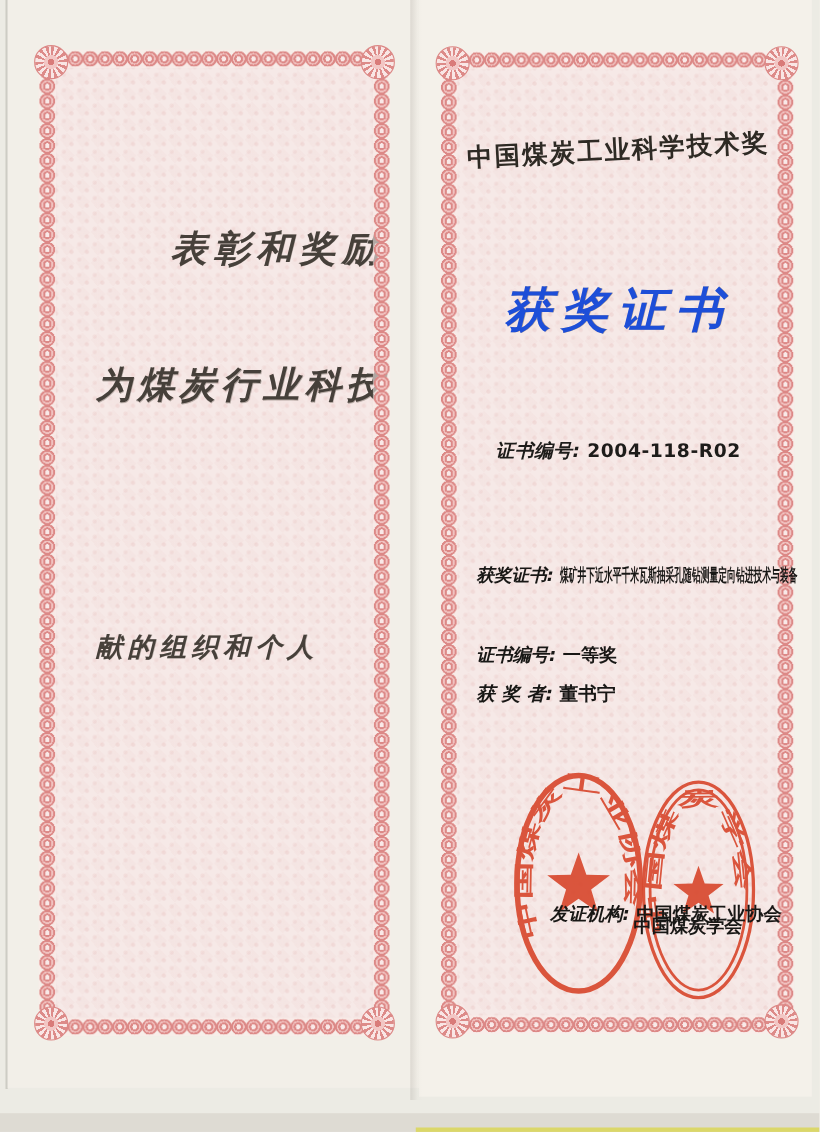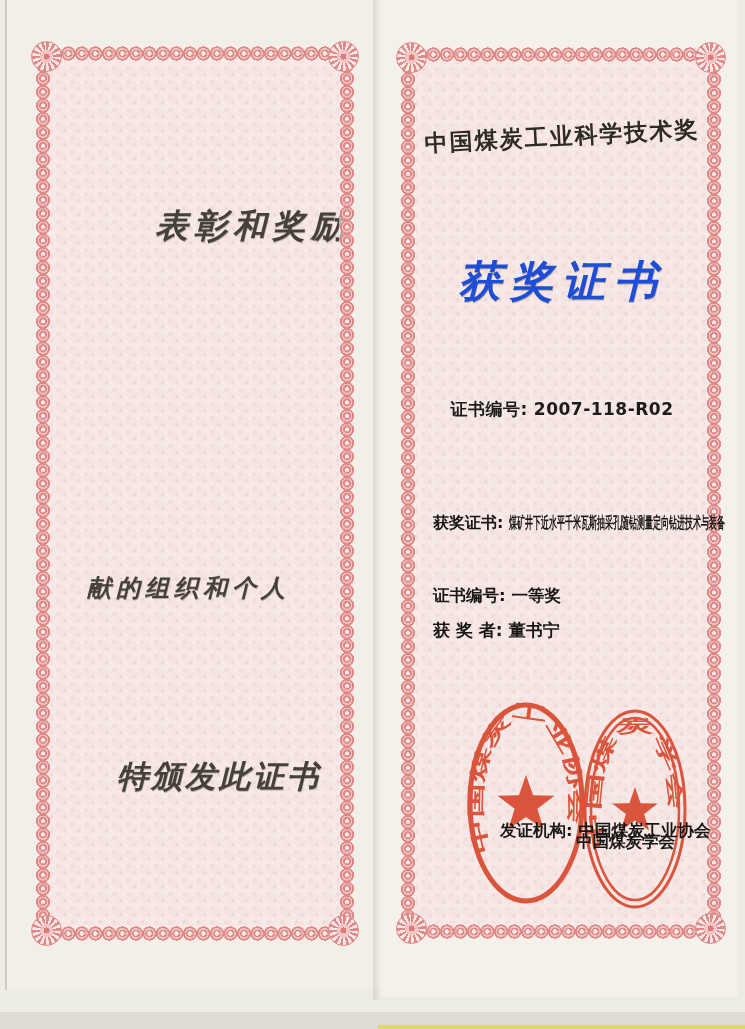--- a/index.html
+++ b/index.html
@@ -79,40 +79,40 @@
   .cert-no{position:absolute;left:424px;top:398px;width:276px;text-align:center;
     font-size:17px;font-weight:700;color:#1d1c1a;letter-spacing:.5px;}
   .field{position:absolute;color:#181715;white-space:nowrap;}
   .fld-project{left:433px;top:513px;font-size:16px;font-weight:700;}
   .fld-project .value{display:inline-block;transform:scaleX(.5);transform-origin:left center;
     font-size:16px;font-weight:700;letter-spacing:0;}
   .fld-grade{left:433px;top:585px;font-size:16.5px;font-weight:700;}
   .fld-awardee{left:433px;top:619px;font-size:17px;font-weight:700;}
   .fld-issuer1{left:500px;top:792px;font-size:16.5px;font-weight:700;z-index:3;margin-top:28px;}
   .fld-issuer2{left:576px;top:831px;font-size:16.5px;font-weight:700;z-index:3;}
-  .label{margin-right:6px;}
+  .label{margin-right:6px;font-style:italic;}
 
   
   .seal{position:absolute;z-index:2;opacity:.92;}
   .seal-left{left:464px;top:699px;width:124px;height:208px;}
   .seal-right{left:582px;top:707px;width:106px;height:204px;}
 </style>
 </head>
 <body>
 
 <div class="scan">
 
   <div class="edge-line"></div>
 
   <div class="page page-left">
     <div class="frame frame-left" style="left:28px;top:45px;">
       <div class="interior">
         <div class="callig cal-1" style="left:108px;top:147px;">表彰和奖励</div>
+        <div class="callig cal-2" style="left:40px;top:271px;">为煤炭行业科技</div>
         <div class="callig cal-4" style="left:40px;top:515px;">献的组织和个人</div>
-        <div class="callig cal-5" style="left:70px;top:699px;">特颁发此证书</div>
       </div>
       <div class="edge edge-h edge-top"></div>
       <div class="edge edge-h edge-bottom"></div>
       <div class="edge edge-v edge-left"></div>
       <div class="edge edge-v edge-right"></div>
       <div class="corner corner-tl"></div>
       <div class="corner corner-tr"></div>
       <div class="corner corner-bl"></div>
       <div class="corner corner-br"></div>
     </div>
@@ -128,21 +128,21 @@
       <div class="corner corner-tl"></div>
       <div class="corner corner-tr"></div>
       <div class="corner corner-bl"></div>
       <div class="corner corner-br"></div>
     </div>
   </div>
 
   <div class="award-title">中国煤炭工业科学技术奖</div>
   <div class="cert-title">获奖证书</div>
   <div class="cert-no">
-    <span class="label">证书编号:</span><span>2007-118-R02</span>
+    <span class="label">证书编号:</span><span>2004-118-R02</span>
   </div>
 
   <div class="field fld-project">
     <span class="label">获奖证书:</span><span class="value">煤矿井下近水平千米瓦斯抽采孔随钻测量定向钻进技术与装备</span>
   </div>
 
   <div class="field fld-grade">
     <span class="label">证书编号:</span><span>一等奖</span>
   </div>
 

